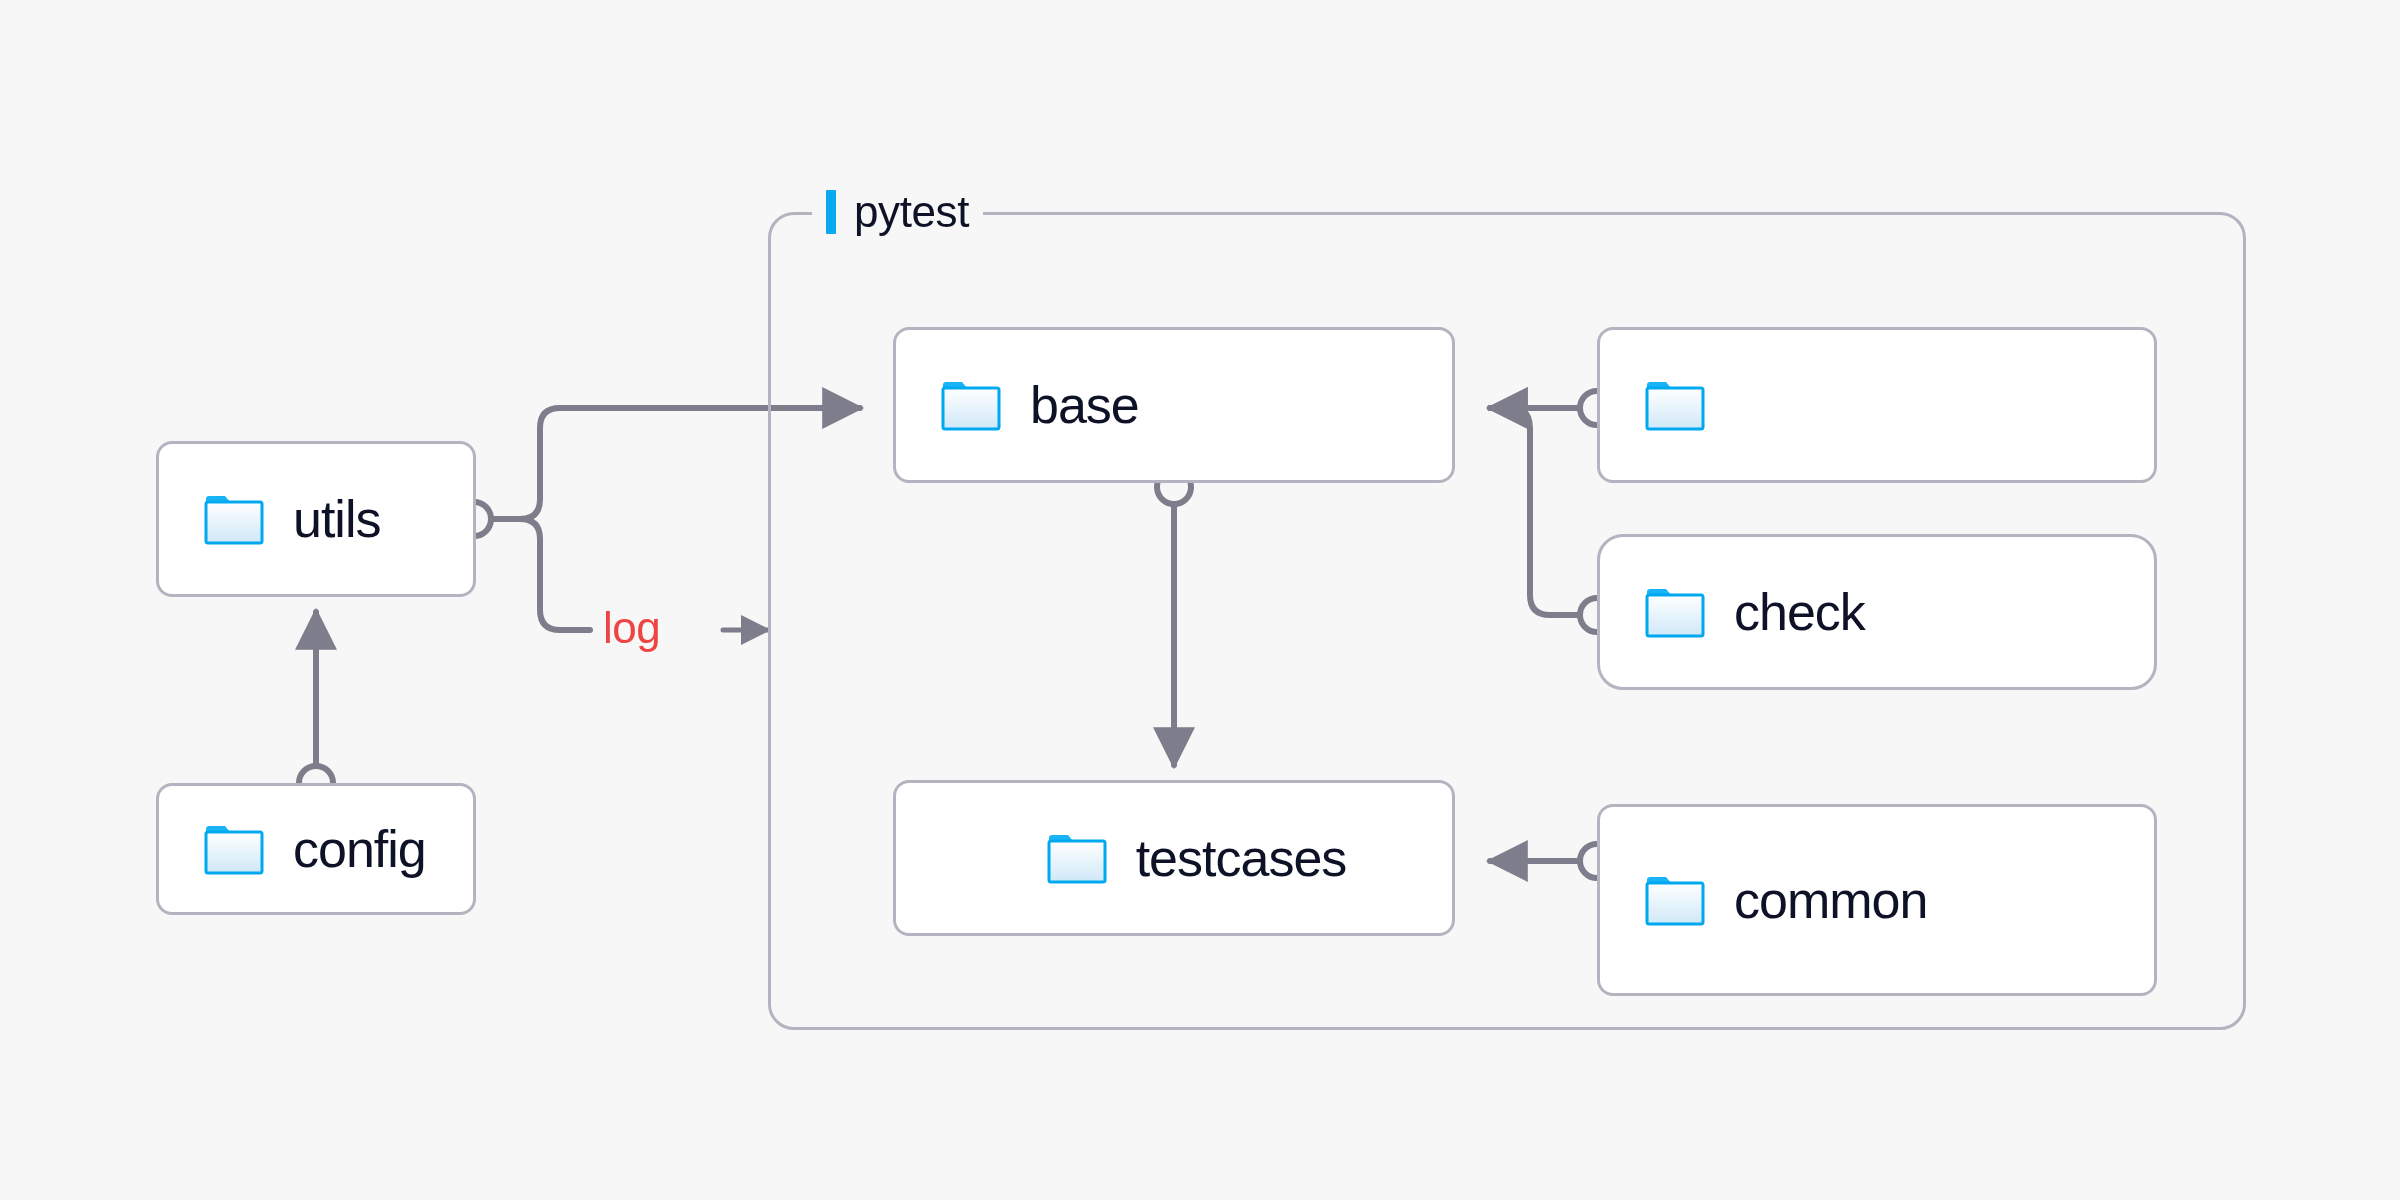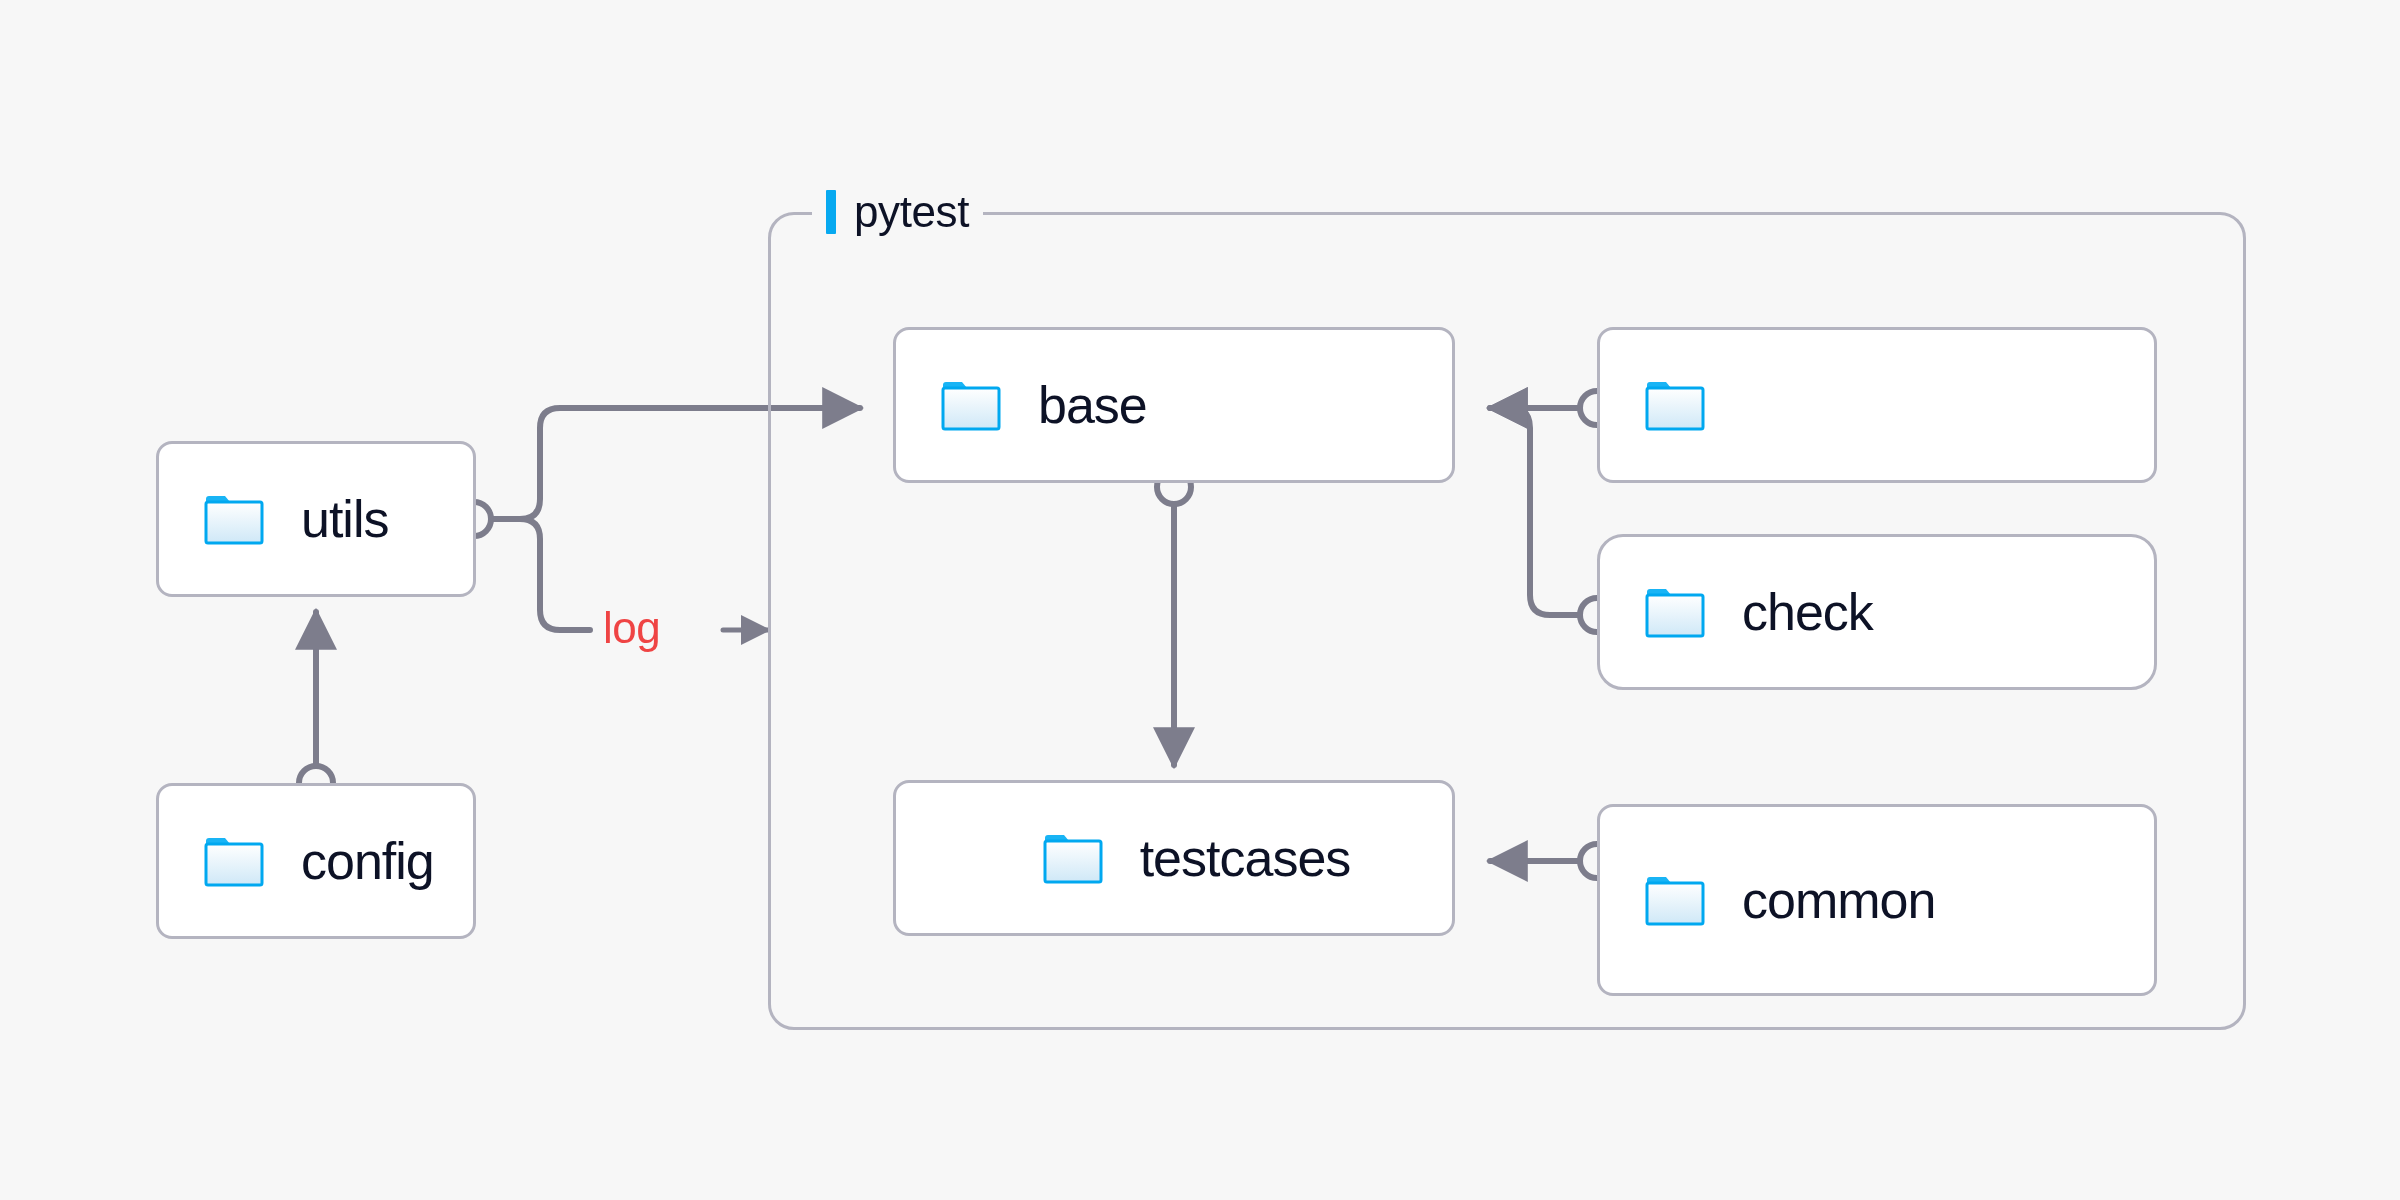--- a/index.html
+++ b/index.html
@@ -66,21 +66,21 @@
     background: #ffffff;
     border: 3px solid #b4b4c0;
     border-radius: 16px;
     display: flex;
     align-items: center;
     z-index: 3;
   }
   .node-inner {
     display: flex;
     align-items: center;
-    gap: 36px;
+    gap: 28px;
     padding-left: 44px;
   }
   .node-label {
     font-size: 52px;
     color: #0d1226;
     letter-spacing: -1px;
     white-space: nowrap;
     line-height: 1;
   }
   .folder-icon {
@@ -158,21 +158,21 @@
   <div class="node" style="left:156px; top:441px; width:320px; height:156px;">
     <span class="node-inner">
       <svg class="folder-icon" viewBox="0 0 62 54">
         <path d="M3 12 L3 7 Q3 4 6 4 L22 4 L27 10 L24 12 Z" fill="#19b4f5"></path>
         <rect x="3" y="10" width="56" height="41" rx="2" fill="url(#folderGrad)" stroke="#00a8f0" stroke-width="3"></rect>
       </svg>
       <span class="node-label">utils</span>
     </span>
   </div>
 
-  <div class="node" style="left:156px; top:783px; width:320px; height:156px;">
+  <div class="node" style="left:156px; top:783px; width:320px; height:132px;">
     <span class="node-inner">
       <svg class="folder-icon" viewBox="0 0 62 54">
         <path d="M3 12 L3 7 Q3 4 6 4 L22 4 L27 10 L24 12 Z" fill="#19b4f5"></path>
         <rect x="3" y="10" width="56" height="41" rx="2" fill="url(#folderGrad)" stroke="#00a8f0" stroke-width="3"></rect>
       </svg>
       <span class="node-label">config</span>
     </span>
   </div>
 
   <div class="node" style="left:893px; top:327px; width:562px; height:156px;">

